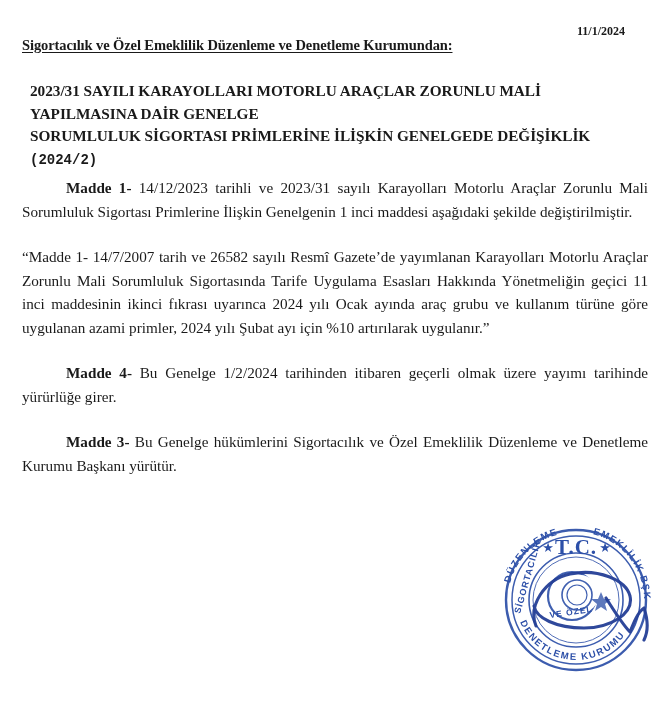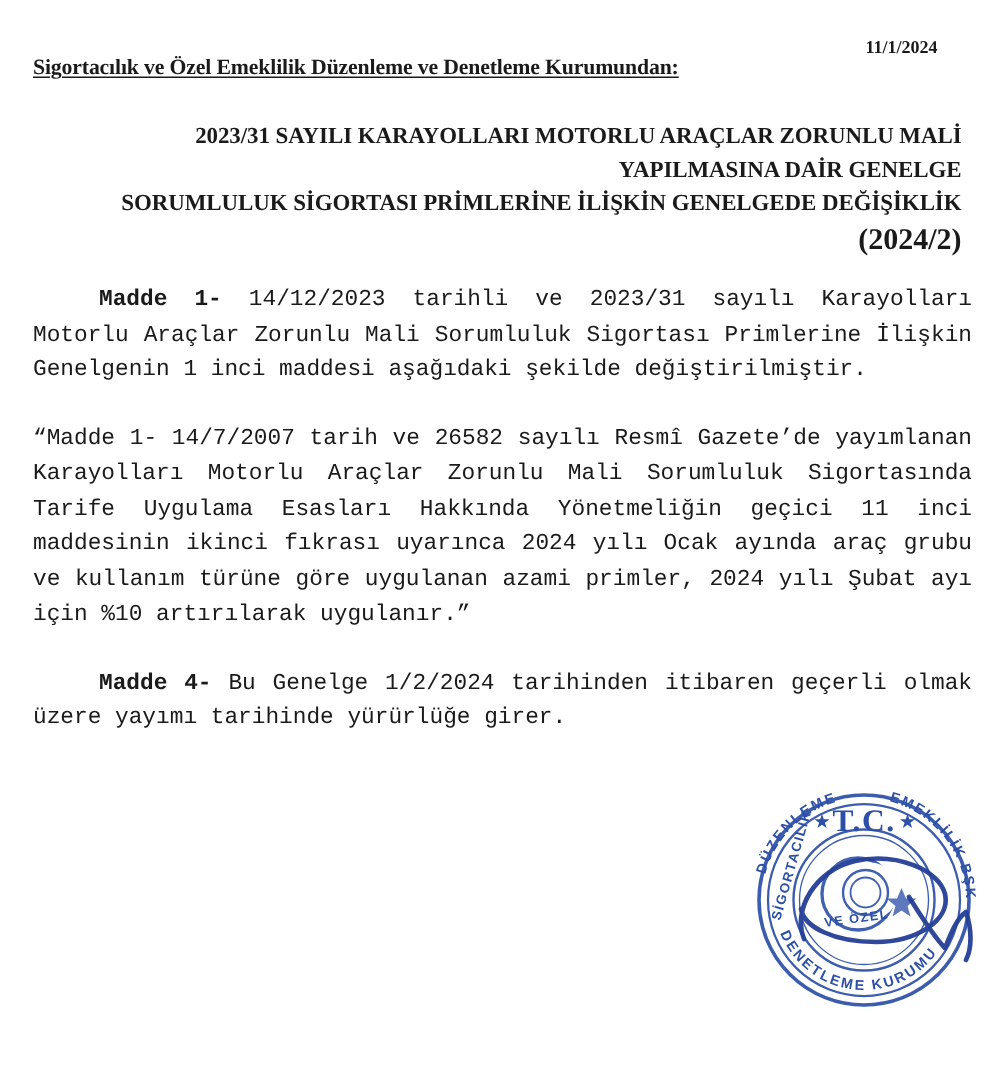--- a/index.html
+++ b/index.html
@@ -51,42 +51,42 @@
     font-weight: bold;
     white-space: nowrap;
   }
 
   
   .title-block {
     position: absolute;
     left: 30px;
     right: 30px;
     top: 80px;
-    text-align: right;
+    text-align: left;
   }
   .title-line {
     font-size: 15.3px;
     font-weight: bold;
     line-height: 22.5px;
     letter-spacing: -0.05px;
   }
   .title-number {
     margin-top: 2px;
-    font-size: 20px;
+    font-size: 14px;
     font-weight: bold;
     line-height: 20px;
+    font-family: Liberation Mono, monospace;
   }
 
   
   .body-block {
     position: absolute;
     left: 22px;
     width: 626px;
-    top: 188px;
-    font-family: Liberation Mono, monospace;
+    top: 176px;
   }
   p.para {
     margin: 0 0 13px 0;
     font-size: 15.2px;
     line-height: 23.5px;
     text-align: justify;
     text-justify: inter-word;
   }
   p.indent {
     text-indent: 44px;
@@ -141,20 +141,23 @@
     <p class="para quoted">“Madde 1- 14/7/2007 tarih ve 26582 sayılı Resmî Gazete’de yayımlanan Karayolları Motorlu Araçlar Zorunlu Mali Sorumluluk Sigortasında Tarife Uygulama Esasları Hakkında Yönetmeliğin geçici 11 inci maddesinin ikinci fıkrası uyarınca 2024 yılı Ocak ayında araç grubu ve kullanım türüne göre uygulanan azami primler, 2024 yılı Şubat ayı için %10 artırılarak uygulanır.”</p>
 
     <div class="spacer-sm"></div>
 
     <p class="para indent">
       <span class="madde-label">Madde 4-</span><span> Bu Genelge 1/2/2024 tarihinden itibaren geçerli olmak üzere yayımı tarihinde yürürlüğe girer.</span>
     </p>
 
     <div class="spacer-sm"></div>
 
+    <p class="para indent">
+      <span class="madde-label">Madde 3-</span><span> Bu Genelge hükümlerini Sigortacılık ve Özel Emeklilik Düzenleme ve Denetleme Kurumu Başkanı yürütür.</span>
+    </p>
 
   </div>
 
   <div class="seal-wrap">
     <svg class="seal-svg" viewBox="0 0 160 150" xmlns="http://www.w3.org/2000/svg">
       <defs>
         <path id="arcTop" d="M 10,78 A 68,68 0 0 1 146,78" fill="none"></path>
         <path id="arcBottom" d="M 18,78 A 60,60 0 0 0 138,78" fill="none"></path>
       </defs>
 

